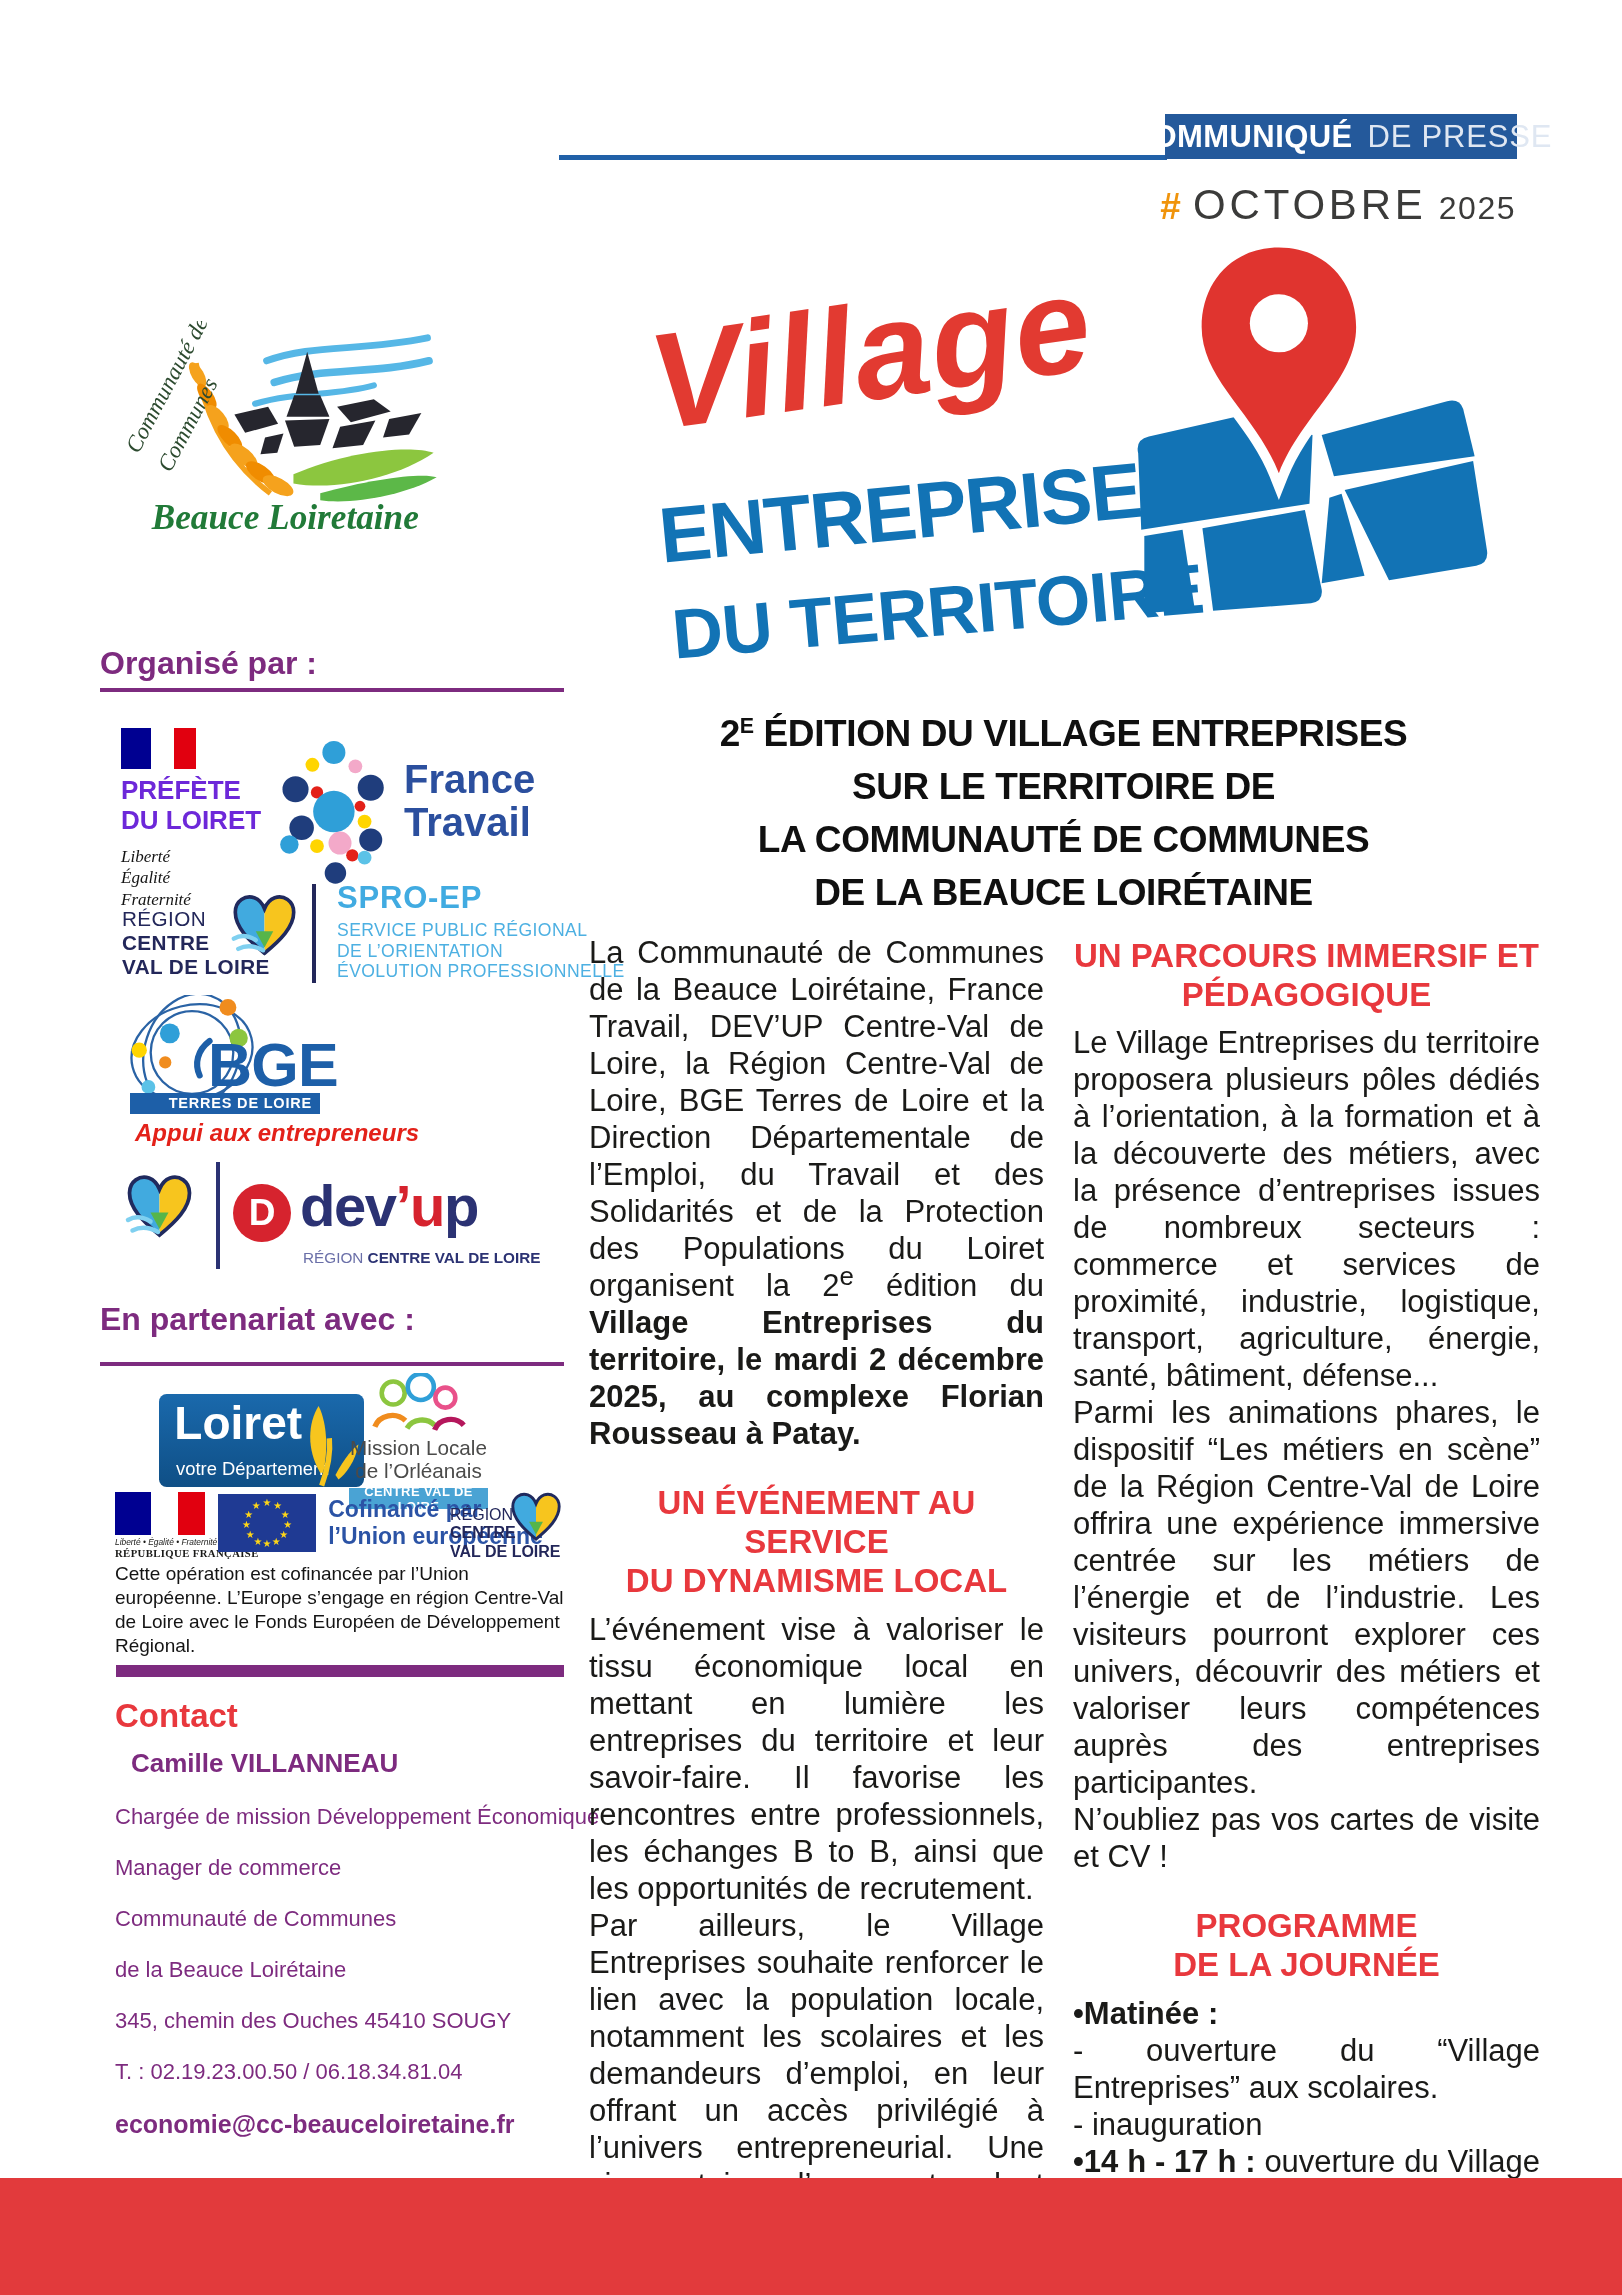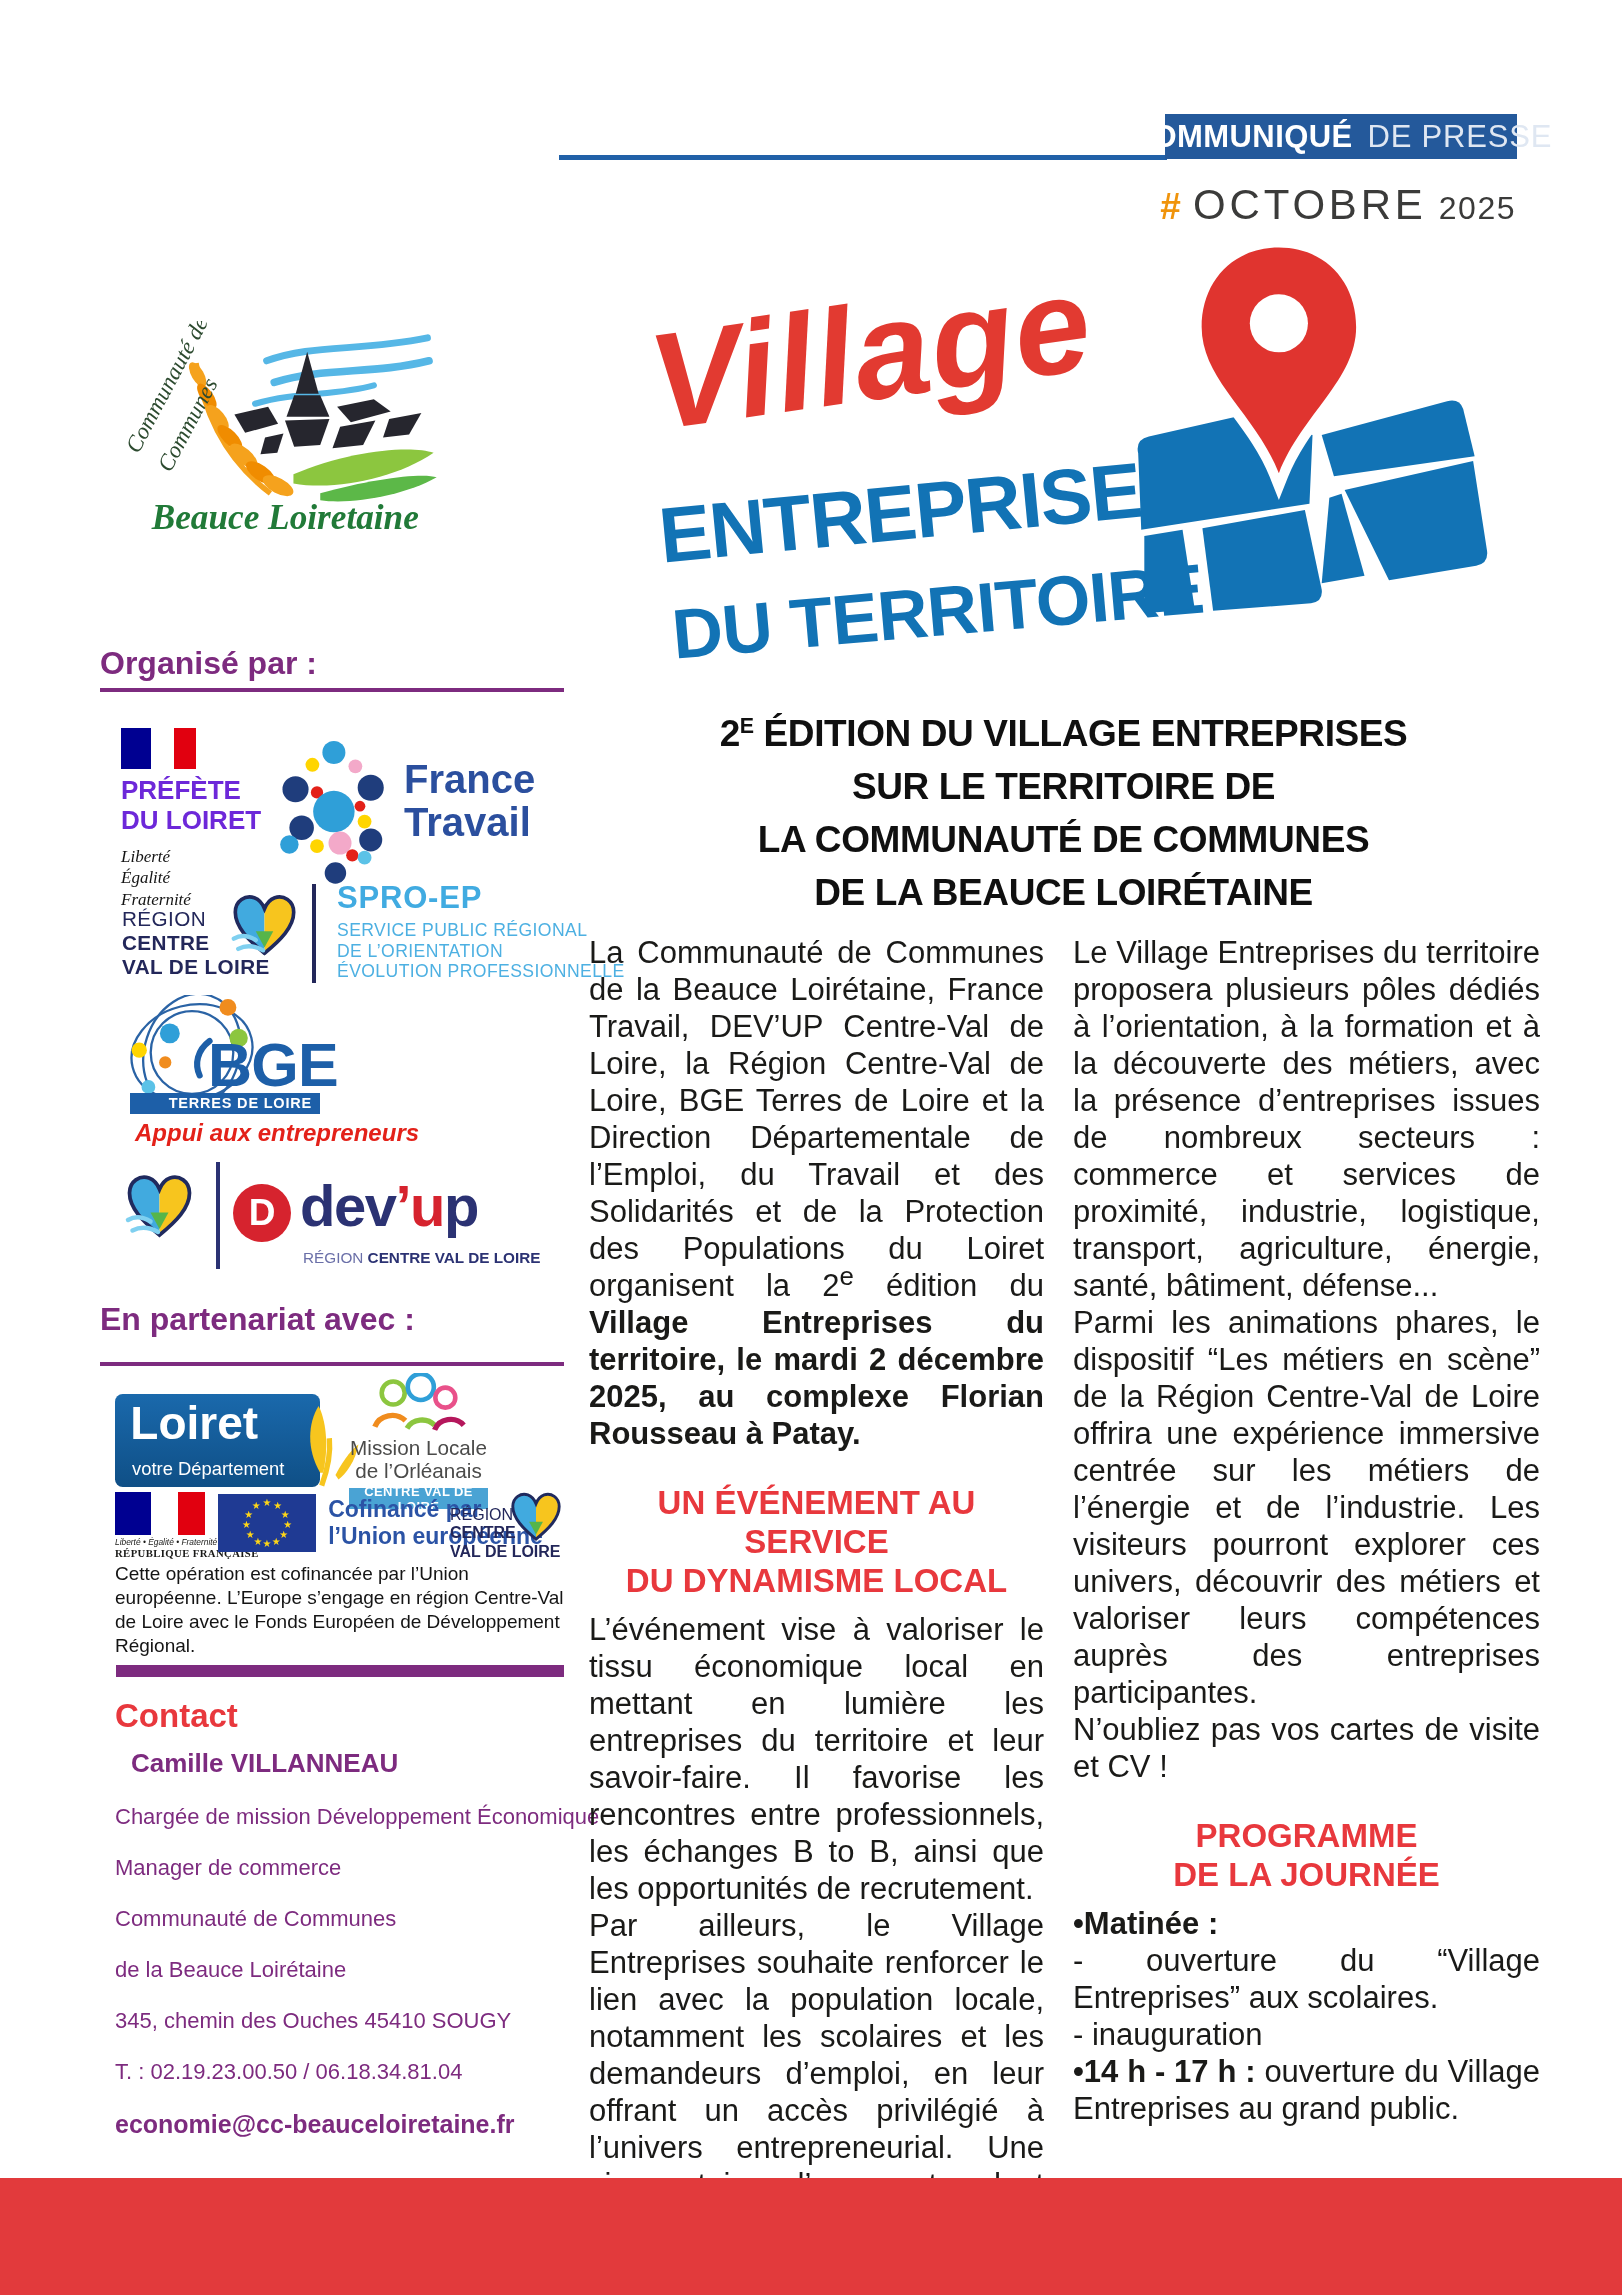--- a/index.html
+++ b/index.html
@@ -39,21 +39,21 @@
   .bge-tag{position:absolute;font-size:24px;font-style:italic;font-weight:700;color:#e32119;}
   .devup-circle{position:absolute;width:58px;height:58px;border-radius:50%;background:#d6232e;color:#fff;
                 display:flex;align-items:center;justify-content:center;font-size:37px;font-weight:700;}
   .devup-word{position:absolute;font-size:58px;font-weight:700;letter-spacing:-1.5px;color:#2b3273;}
   .devup-word .r{color:#d6232e;}
   .devup-sub{position:absolute;font-size:15.3px;color:#2b3273;}
   .devup-sub .light{font-weight:400;color:#6a6fa8;}
   .devup-sub .bold{font-weight:700;}
   
   .loiret-box{position:absolute;width:205px;height:93px;border-radius:7.7px;
-              background:linear-gradient(#1a69ac,#0f4f86);color:#fff;}
+              background:linear-gradient(#1a69ac,#0f4f86);color:#fff;margin-left:44px;}
   .loiret-name{position:absolute;left:15.3px;top:1.5px;font-size:46px;font-weight:700;}
   .loiret-sub{position:absolute;left:17px;top:64px;font-size:18.4px;}
   .mission{position:absolute;width:145px;text-align:center;}
   .mission-name{font-size:20.7px;line-height:23px;color:#4b4b4a;}
   .mission-bar{margin:6.1px auto 0;width:139px;height:21.4px;background:#4aa3d4;color:#fff;
                font-size:13px;font-weight:700;display:flex;align-items:center;justify-content:center;letter-spacing:0.4px;}
   .rf{position:absolute;width:99px;}
   .rf-flag{display:flex;width:90px;height:43px;}
   .rf-motto{font-family:Liberation Sans, sans-serif;font-style:italic;font-size:8.4px;margin-top:2.3px;white-space:nowrap;}
   .rf-name{font-family:"Liberation Serif",serif;font-size:10.7px;font-weight:700;letter-spacing:0.4px;white-space:nowrap;}
@@ -365,20 +365,24 @@
     <p><span>La Communauté de Communes de la Beauce Loirétaine, France Travail, DEV’UP Centre-Val de Loire, la Région Centre-Val de Loire, BGE Terres de Loire et la Direction Départementale de l’Emploi, du Travail et des Solidarités et de la Protection des Populations du Loiret organisent la 2</span><sup>e</sup><span> édition du </span><span class="bold">Village Entreprises du territoire, le mardi 2 décembre 2025, au complexe Florian Rousseau à Patay.</span></p>
     <div class="col-heading">
       <div>UN ÉVÉNEMENT AU SERVICE</div>
       <div>DU DYNAMISME LOCAL</div>
     </div>
     <p>L’événement vise à valoriser le tissu économique local en mettant en lumière les entreprises du territoire et leur savoir-faire. Il favorise les rencontres entre professionnels, les échanges B to B, ainsi que les opportunités de recrutement.</p>
     <p>Par ailleurs, le Village Entreprises souhaite renforcer le lien avec la population locale, notamment les scolaires et les demandeurs d’emploi, en leur offrant un accès privilégié à l’univers entrepreneurial. Une cinquantaine d’exposants, dont une trentaine d’entreprises, seront présents.</p>
   </div>
 
   <div class="col col-right">
+    <div class="col-heading first">
+      <div>UN PARCOURS IMMERSIF ET</div>
+      <div>PÉDAGOGIQUE</div>
+    </div>
     <p>Le Village Entreprises du territoire proposera plusieurs pôles dédiés à l’orientation, à la formation et à la découverte des métiers, avec la présence d’entreprises issues de nombreux secteurs : commerce et services de proximité, industrie, logistique, transport, agriculture, énergie, santé, bâtiment, défense...</p>
     <p>Parmi les animations phares, le dispositif “Les métiers en scène” de la Région Centre-Val de Loire offrira une expérience immersive centrée sur les métiers de l’énergie et de l’industrie. Les visiteurs pourront explorer ces univers, découvrir des métiers et valoriser leurs compétences auprès des entreprises participantes.</p>
     <p>N’oubliez pas vos cartes de visite et CV !</p>
     <div class="col-heading">
       <div>PROGRAMME</div>
       <div>DE LA JOURNÉE</div>
     </div>
     <p class="bold">•Matinée :</p>
     <p>- ouverture du “Village Entreprises” aux scolaires.</p>
     <p>- inauguration</p>

